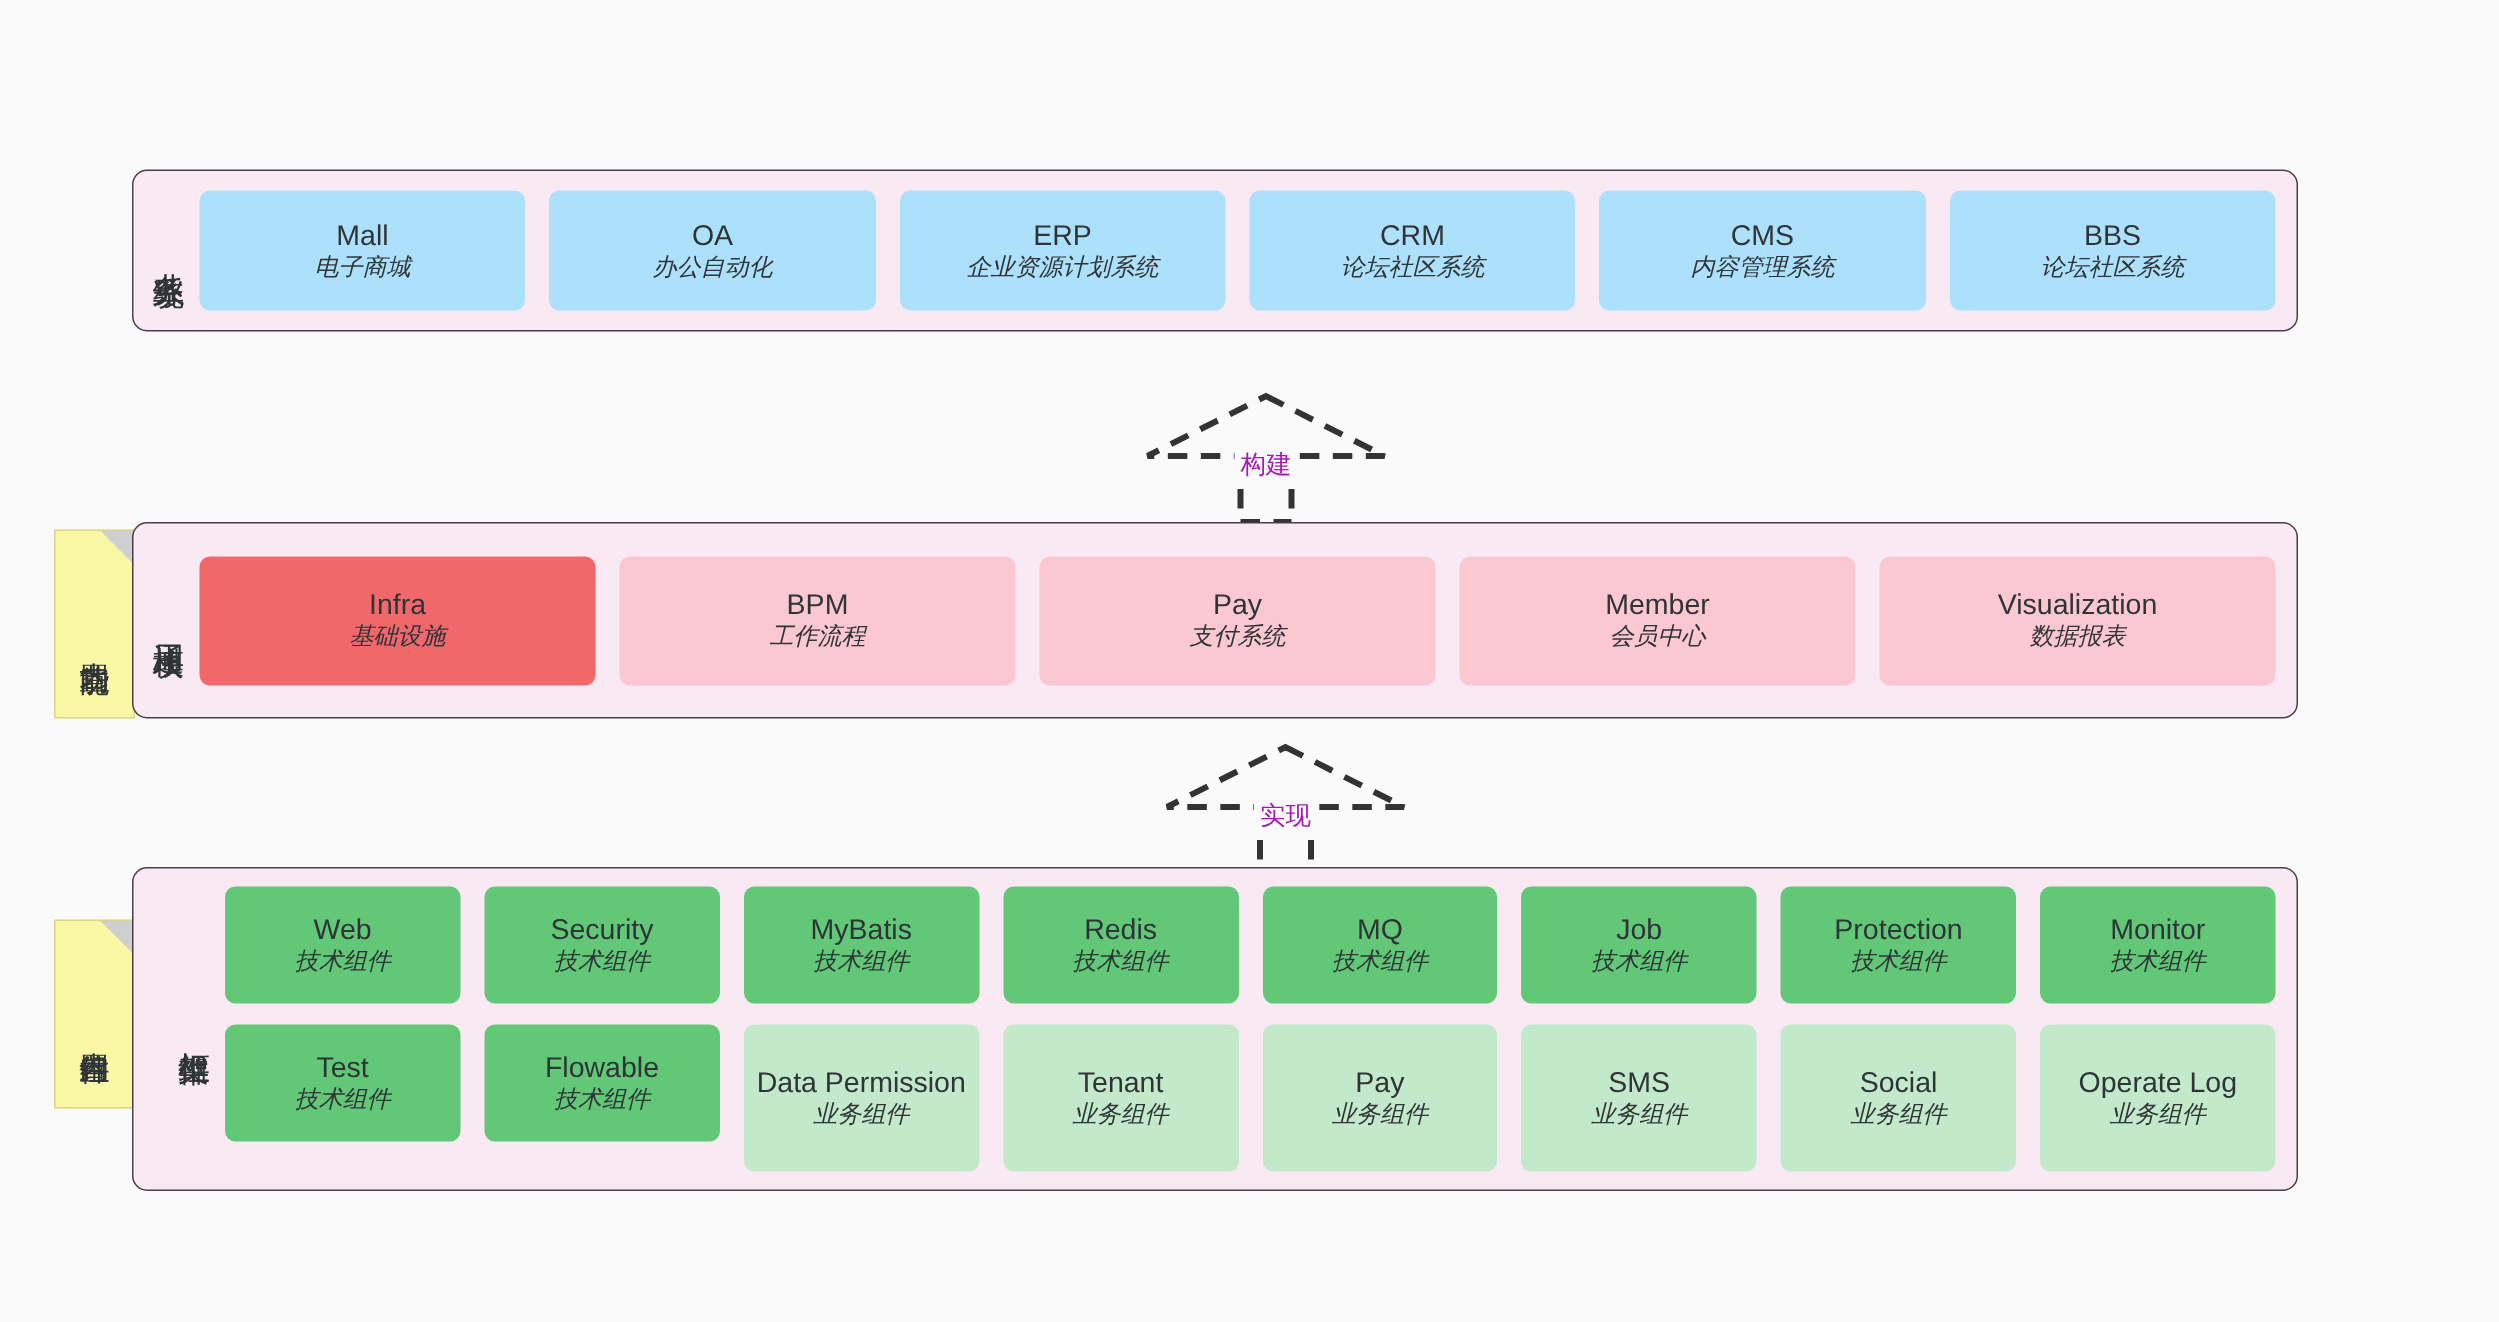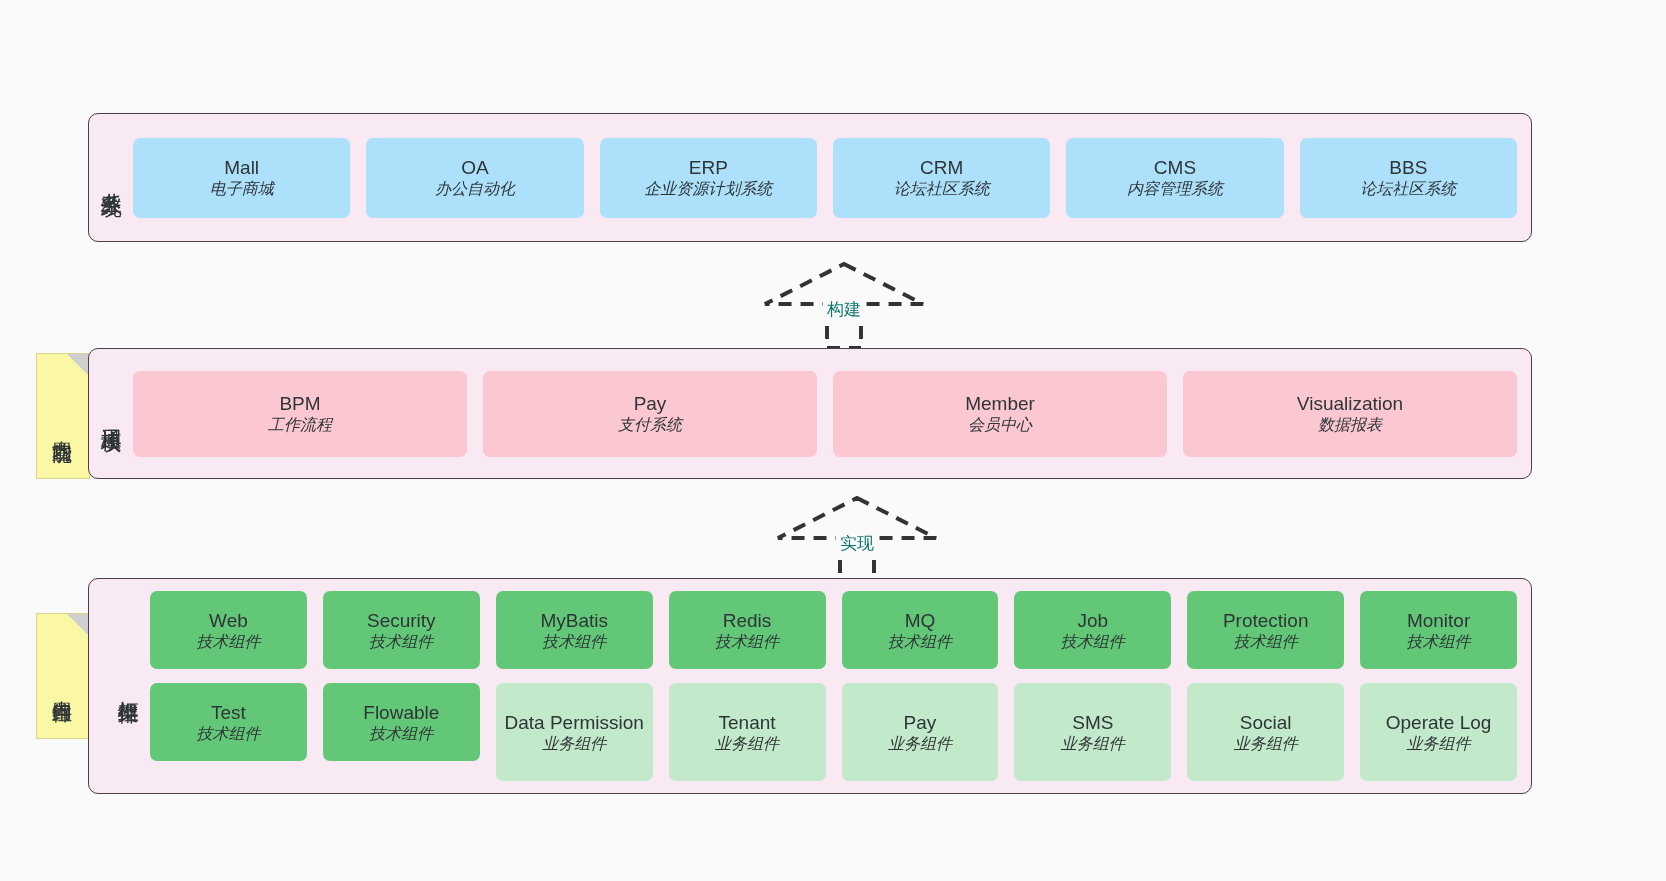--- a/index.html
+++ b/index.html
@@ -118,31 +118,31 @@
   }
   .arrow svg { display: block; width: 100%; height: 100%; }
   .arrow-label {
     position: absolute;
     left: 50%;
     transform: translateX(-50%);
     top: 40px;
     background: #fafafa;
     padding: 0 4px;
     font-size: 17px;
-    color: #0f766e;
+    color: #a21caf;
     white-space: nowrap;
     user-select: none;
   }
 </style>
 </head>
 <body>
 
 <div id="stage">
 
-  <div class="layer" id="layer-1" style="left:88px; top:113px; width:1444px; height:129px;">
+  <div class="layer" id="layer-1" style="left:88px; top:113px; width:1444px; height:108px;">
     <div class="layer-title">业务系统</div>
     <div class="layer-body">
       <div class="grid-rows">
         <div class="row">
           <div class="node biz">
             <span class="t1">Mall</span>
             <span class="t2">电子商城</span>
           </div>
           <div class="node biz">
             <span class="t1">OA</span>
@@ -179,20 +179,24 @@
 
   <div class="note" id="note-1" style="left:36px; top:353px; height:126px;">
     <span>内置功能</span>
   </div>
 
   <div class="layer" id="layer-2" style="left:88px; top:348px; width:1444px; height:131px;">
     <div class="layer-title">通用模块</div>
     <div class="layer-body">
       <div class="grid-rows">
         <div class="row">
+          <div class="node mod-strong">
+            <span class="t1">Infra</span>
+            <span class="t2">基础设施</span>
+          </div>
           <div class="node mod-soft">
             <span class="t1">BPM</span>
             <span class="t2">工作流程</span>
           </div>
           <div class="node mod-soft">
             <span class="t1">Pay</span>
             <span class="t2">支付系统</span>
           </div>
           <div class="node mod-soft">
             <span class="t1">Member</span>

